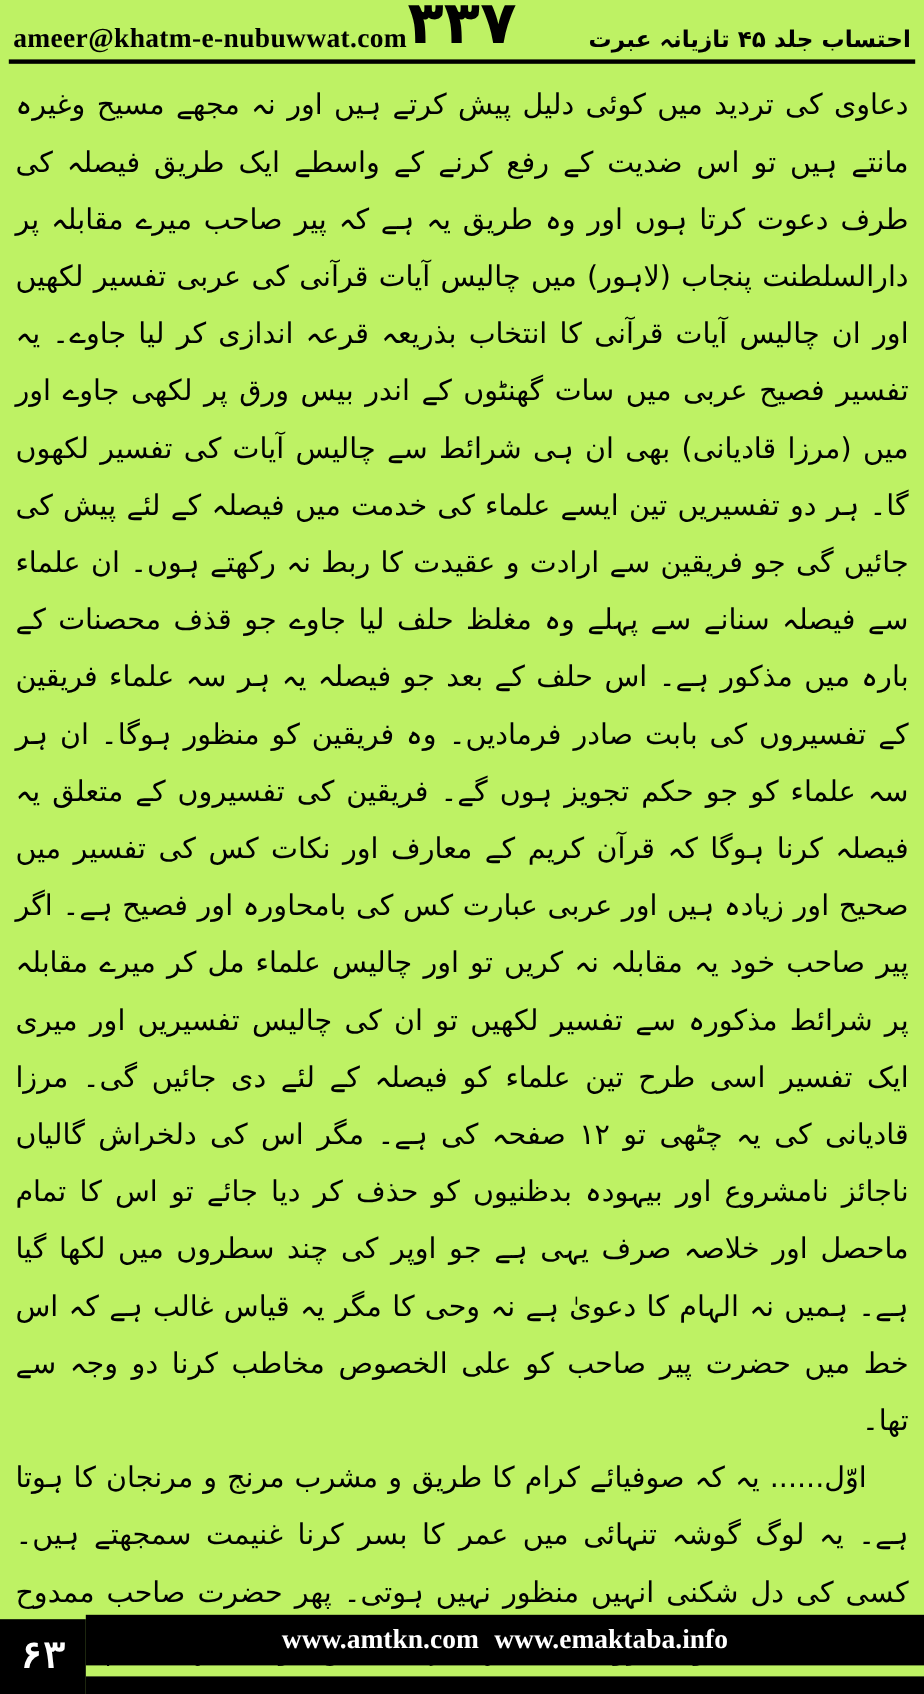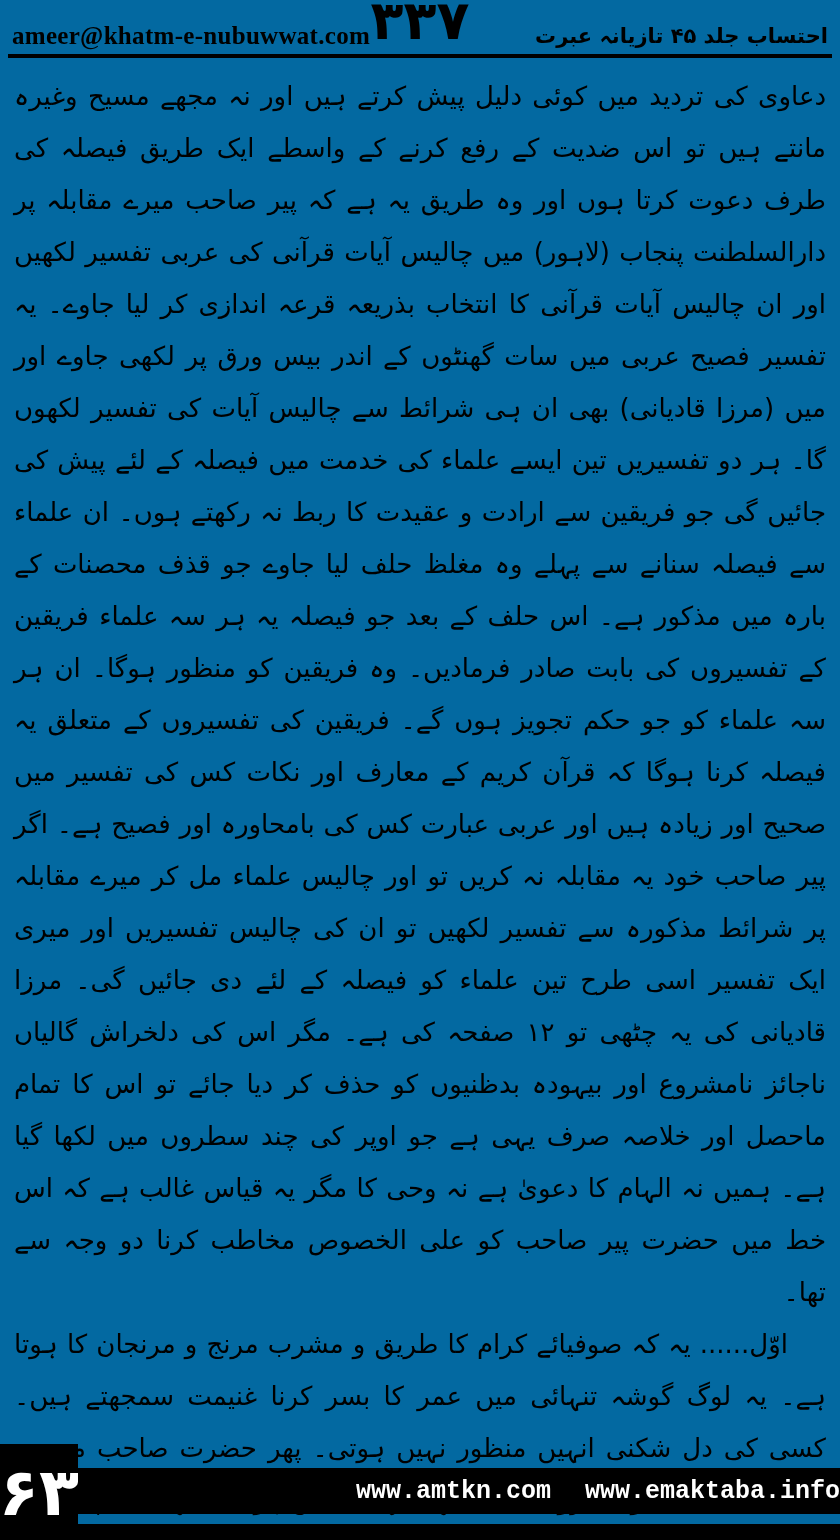--- a/index.html
+++ b/index.html
@@ -1,18 +1,18 @@
 <!DOCTYPE html>
 <html lang="ur"><head>
 <meta charset="utf-8">
 <style>
   html,body { margin:0; padding:0; background:#e8e8e8; }
   .page {
     width:840px; height:1540px;
-    background:#0369a1;
+    background:#bef264;
     position:relative;
     overflow:hidden;
     margin:0 auto;
     font-family:"DejaVu Sans", sans-serif;
     color:#000;
   }
   
   .header {
     display:flex;
     align-items:flex-end;
@@ -58,41 +58,42 @@
   .body-text p.indent { text-indent:38px; }
   
   .footer {
     position:absolute;
     left:0; right:0; bottom:0;
     height:88px;
   }
   .footer-pagebox {
     position:absolute;
     left:0; bottom:0;
-    width:78px; height:96px;
+    width:78px; height:68px;
     background:#000;
     color:#fff;
     display:flex;
     align-items:center;
     justify-content:center;
-    font-size:66px;
+    font-size:34px;
     font-weight:bold;
+    font-family:Liberation Mono, monospace;
   }
   .footer-bar {
     position:absolute;
     left:78px; right:0;
     bottom:26px;
     height:46px;
     background:#000;
     color:#fff;
     display:flex;
     align-items:center;
-    justify-content:flex-end;
-    gap:34px;
-    font-family:Liberation Mono, monospace;
+    justify-content:center;
+    gap:14px;
+    font-family:Liberation Serif, serif;
     font-weight:bold;
     font-size:25px;
     white-space:nowrap;
   }
   .footer-strip {
     position:absolute;
     left:78px; right:0;
     bottom:0;
     height:16px;
     background:#000;

